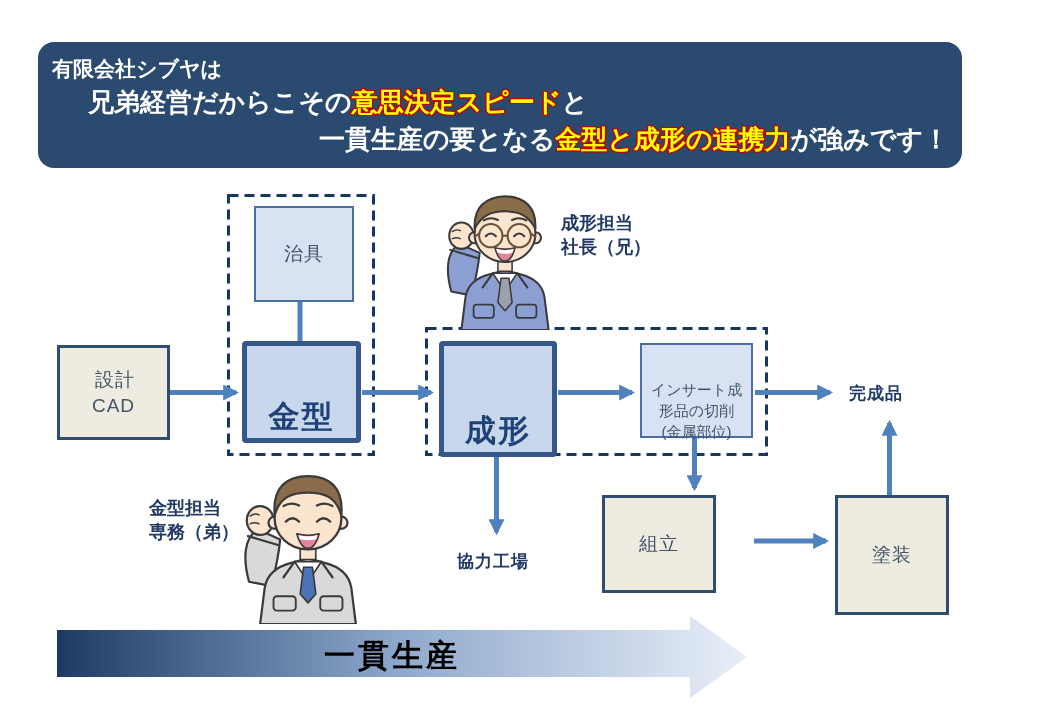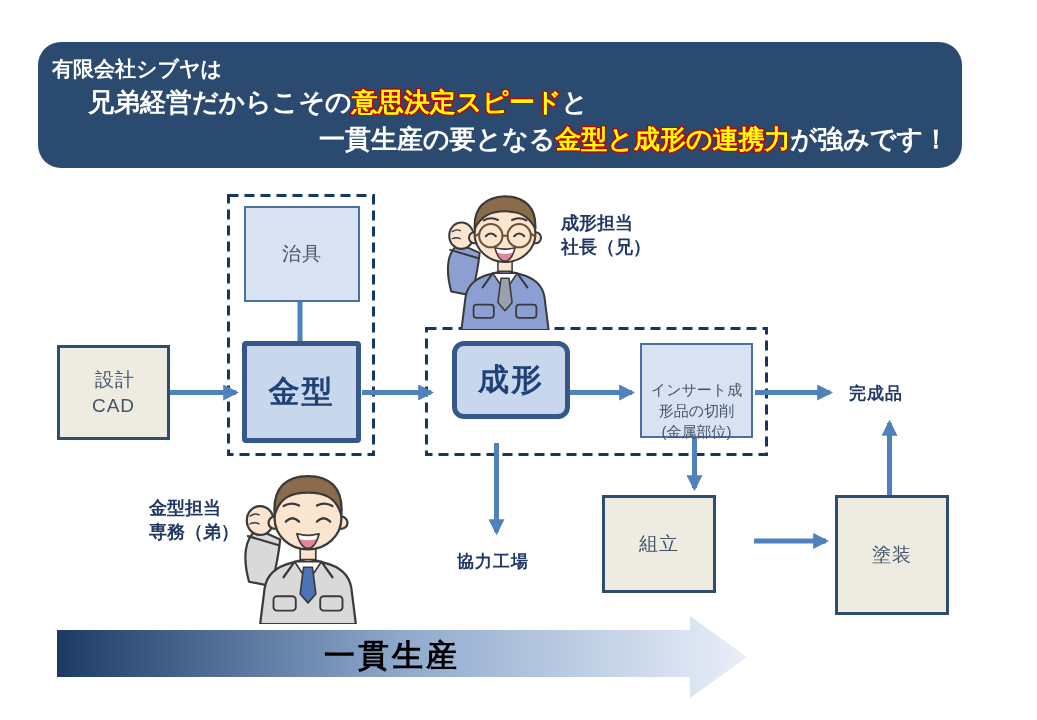--- a/index.html
+++ b/index.html
@@ -12,42 +12,42 @@
     --label-navy:#1F3864; --box-text:#44546A;
     --gradient-start:#1C3B64; --gradient-end:#E9EFF8;
   }
   html,body{margin:0;padding:0;background:#fff;}
   .stage{position:relative;width:1037px;height:720px;background:#fff;overflow:hidden;
          font-family:"Liberation Sans","DejaVu Sans",sans-serif;}
   .t{white-space:nowrap;}
 
   
   .banner{position:absolute;left:38px;top:42px;width:924px;height:126px;
-          background:var(--banner-bg);border-radius:23px;color:var(--banner-text);font-weight:bold;}
+          background:var(--banner-bg);border-radius:16px;color:var(--banner-text);font-weight:bold;}
   .b1{position:absolute;left:14px;top:13px;font-size:21px;}
   .b2{position:absolute;left:50px;top:43px;font-size:26px;}
   .b3{position:absolute;right:13px;top:80px;font-size:26px;text-align:right;}
   .hl{color:var(--highlight-fill);
       text-shadow:-1.4px 0 var(--highlight-outline),1.4px 0 var(--highlight-outline),
                   0 -1.4px var(--highlight-outline),0 1.4px var(--highlight-outline),
                   -1px -1px var(--highlight-outline),1px -1px var(--highlight-outline),
                   -1px 1px var(--highlight-outline),1px 1px var(--highlight-outline);margin-top:24px;}
 
   
   .layer{position:absolute;left:0;top:0;width:1037px;height:720px;}
   .dashed{fill:none;stroke:var(--dashed-border);stroke-width:3;stroke-dasharray:10 6;}
   .ar-line{stroke:var(--arrow);stroke-width:5;fill:none;}
   .ar-head{fill:var(--arrow);}
   .g0{stop-color:var(--gradient-start);} .g1{stop-color:#8FA9CD;} .g2{stop-color:var(--gradient-end);}
 
   
   .box{position:absolute;display:flex;align-items:center;justify-content:center;
        box-sizing:border-box;text-align:center;}
   .box-blue-bold{background:var(--box-blue-fill);border:5px solid var(--box-blue-border);border-radius:4px;
-       font-size:31px;font-weight:bold;color:#1E4177;letter-spacing:2px;}
+       font-size:31px;font-weight:bold;color:#1E4177;letter-spacing:2px;align-items:flex-end;}
   .box-blue-light{background:var(--box-blue-light-fill);border:2px solid var(--box-blue-light-border);
        font-size:19px;color:var(--box-text);letter-spacing:1px;}
   .box-beige{background:var(--box-beige-fill);border:3px solid var(--box-beige-border);
        font-size:19px;color:var(--box-text);letter-spacing:1px;}
   .lines{line-height:26px;text-align:right;}
   .insert-text{font-size:15px;line-height:21px;letter-spacing:0;margin-top:40px;}
 
   
   .nlabel{position:absolute;font-size:17px;font-weight:bold;color:var(--label-navy);letter-spacing:1px;}
   .plabel{position:absolute;font-size:18px;font-weight:bold;color:var(--label-navy);line-height:24px;}
@@ -91,36 +91,36 @@
     <line class="ar-line" x1="558" y1="392.5" x2="632" y2="392.5" marker-end="url(#ah)"></line>
     <line class="ar-line" x1="755" y1="392.5" x2="830" y2="392.5" marker-end="url(#ah)"></line>
     <line class="ar-line" x1="754" y1="541" x2="826" y2="541" marker-end="url(#ah)"></line>
     <line class="ar-line" x1="496.5" y1="443" x2="496.5" y2="532" marker-end="url(#ah)"></line>
     <line class="ar-line" x1="694.5" y1="438" x2="694.5" y2="488" marker-end="url(#ah)"></line>
     <line class="ar-line" x1="889.5" y1="495" x2="889.5" y2="423" marker-end="url(#ah)"></line>
 
     <polygon points="57,630 690,630 690,616 747,657 690,698 690,677 57,677" fill="url(#flowGrad)"></polygon>
   </svg>
 
-  <div class="box box-blue-light t" style="left:244px;top:206px;width:116px;height:96px;">
+  <div class="box box-blue-light t" style="left:254px;top:206px;width:100px;height:96px;">
       <span>治具</span>
     </div>
 
   <div class="box box-blue-bold t" style="left:242px;top:341px;width:119px;height:102px;">
       <span>金型</span>
     </div>
 
   <div class="box box-beige" style="left:57px;top:345px;width:113px;height:95px;">
     <div class="lines">
       <div class="t">設計</div>
       <div class="t">CAD</div>
     </div>
   </div>
 
-  <div class="box box-blue-bold t" style="left:452px;top:341px;width:118px;height:78px;border-radius:12px;">
+  <div class="box box-blue-bold t" style="left:439px;top:341px;width:118px;height:116px;">
       <span>成形</span>
     </div>
 
   <div class="box box-blue-light" style="left:640px;top:343px;width:113px;height:95px;">
     <div class="insert-text">
       <div class="t">インサート成</div>
       <div class="t">形品の切削</div>
       <div class="t">(金属部位)</div>
     </div>
   </div>

